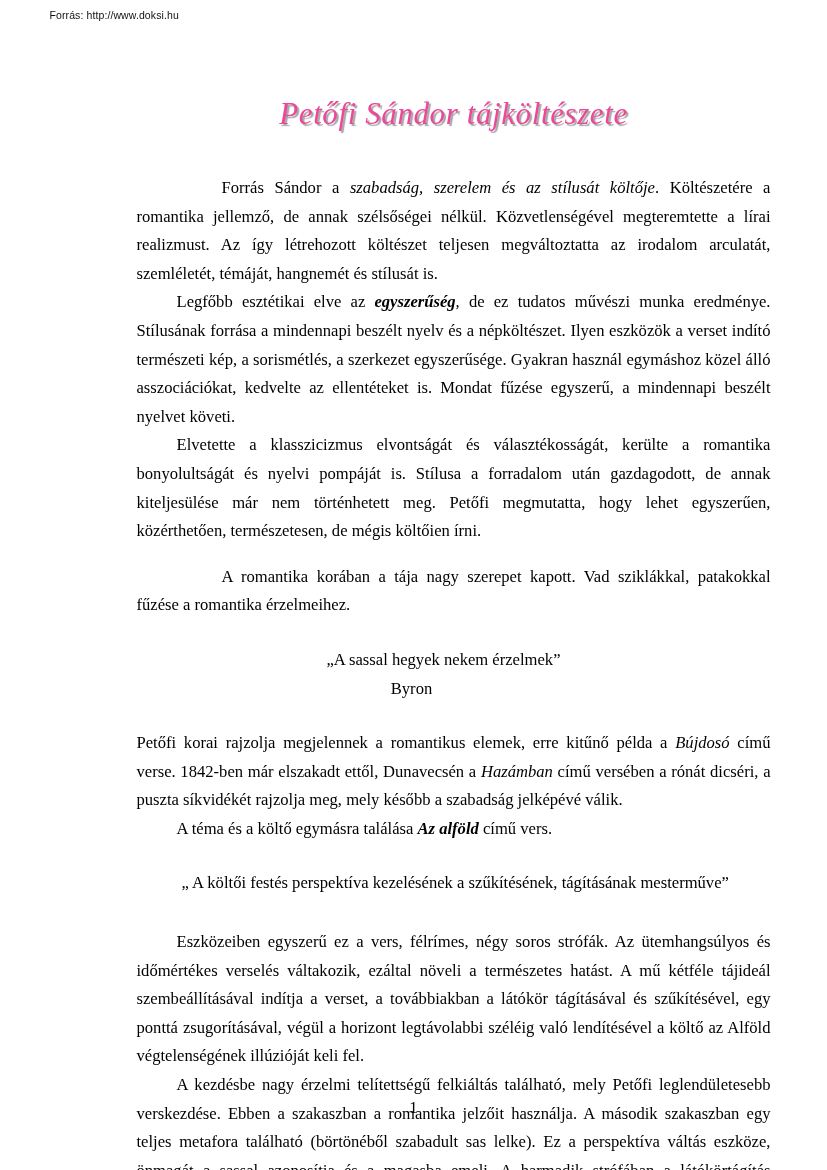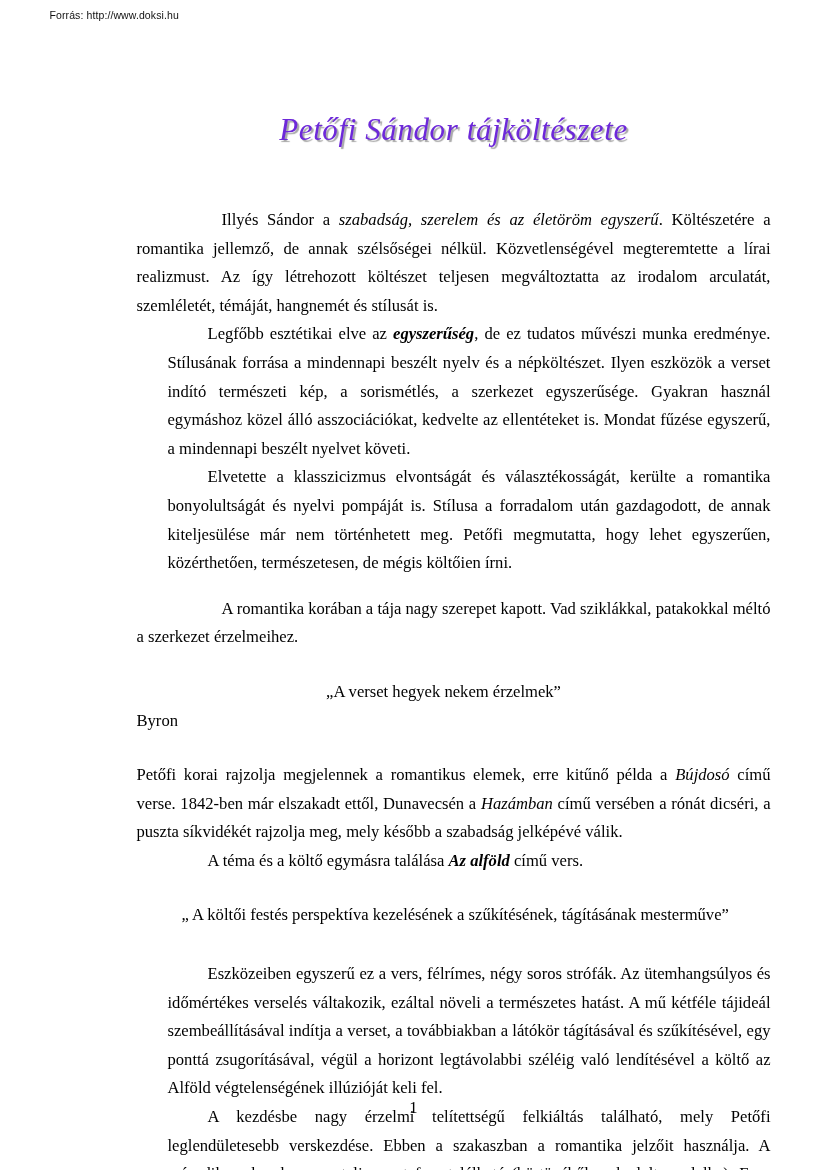--- a/index.html
+++ b/index.html
@@ -41,59 +41,59 @@
   }
 
   
   .doc-title {
     text-align: center;
     font-family: "Liberation Serif", "DejaVu Serif", serif;
     font-style: italic;
     font-size: 31px;
     font-weight: 400;
     letter-spacing: 0.6px;
-    color: #6d28d9;
-    margin: 16px;
+    color: #ec4899;
+    margin: 0;
     padding-top: 36px;
     padding-bottom: 2px;
     text-shadow: 2px 2px 1px rgba(150,150,150,0.85);
     white-space: nowrap;
   }
 
   
   p.body-par {
     margin: 0;
     font-size: 16.6px;
     line-height: 28.6px;
     text-align: justify;
     text-justify: inter-word;
   }
   p.indent-big   { text-indent: 85px; }
-  p.indent-small { text-indent: 40px; margin-left: 31px; }
+  p.indent-small { text-indent: 40px; }
   p.indent-none  { text-indent: 0; }
 
   .gap-title   { height: 40px; }
   .gap-block-s { height: 17px; }
   .gap-block-m { height: 26px; }
   .gap-block-l { height: 30px; }
 
   
   .quote-block {
     font-size: 16.6px;
     line-height: 28.6px;
   }
   .quote-line-centered {
     text-align: center;
     padding-right: 20px;
   }
   .quote-line-indented {
     padding-left: 45px;
   }
   .quote-attrib {
-    text-align: left;
+    text-align: center;
     padding-right: 84px;
   }
   .quote-attrib-2 {
     text-align: right;
     padding-right: 38px;
   }
 
   em.it   { font-style: italic; font-weight: 400; }
   b.bi    { font-style: italic; font-weight: 700; }
 
@@ -114,34 +114,34 @@
 <div class="page">
 
   <div class="source-header">Forrás: http://www.doksi.hu</div>
 
   <div class="doc">
 
     <h1 class="doc-title">Petőfi Sándor tájköltészete</h1>
 
     <div class="gap-title"></div>
 
-    <p class="body-par indent-big"><span>Illyés Sándor a </span><em class="it">szabadság, szerelem és az életöröm egyszerű</em><span>. Költészetére a romantika jellemző, de annak szélsőségei nélkül. Közvetlenségével megteremtette a lírai realizmust. Az így létrehozott költészet teljesen megváltoztatta az irodalom arculatát, szemléletét, témáját, hangnemét és stílusát is.</span></p>
+    <p class="body-par indent-big"><span>Forrás Sándor a </span><em class="it">szabadság, szerelem és az stílusát költője</em><span>. Költészetére a romantika jellemző, de annak szélsőségei nélkül. Közvetlenségével megteremtette a lírai realizmust. Az így létrehozott költészet teljesen megváltoztatta az irodalom arculatát, szemléletét, témáját, hangnemét és stílusát is.</span></p>
 
     <p class="body-par indent-small"><span>Legfőbb esztétikai elve az </span><b class="bi">egyszerűség</b><span>, de ez tudatos művészi munka eredménye. Stílusának forrása a mindennapi beszélt nyelv és a népköltészet. Ilyen eszközök a verset indító természeti kép, a sorismétlés, a szerkezet egyszerűsége. Gyakran használ egymáshoz közel álló asszociációkat, kedvelte az ellentéteket is. Mondat fűzése egyszerű, a mindennapi beszélt nyelvet követi.</span></p>
 
     <p class="body-par indent-small">Elvetette a klasszicizmus elvontságát és választékosságát, kerülte a romantika bonyolultságát és nyelvi pompáját is. Stílusa a forradalom után gazdagodott, de annak kiteljesülése már nem történhetett meg. Petőfi megmutatta, hogy lehet egyszerűen, közérthetően, természetesen, de mégis költőien írni.</p>
 
     <div class="gap-block-s"></div>
 
-    <p class="body-par indent-big">A romantika korában a tája nagy szerepet kapott. Vad sziklákkal, patakokkal méltó a szerkezet érzelmeihez.</p>
+    <p class="body-par indent-big">A romantika korában a tája nagy szerepet kapott. Vad sziklákkal, patakokkal fűzése a romantika érzelmeihez.</p>
 
     <div class="gap-block-m"></div>
 
     <div class="quote-block">
-      <div class="quote-line-centered">„A verset hegyek nekem érzelmek”</div>
+      <div class="quote-line-centered">„A sassal hegyek nekem érzelmek”</div>
       <div class="quote-attrib">Byron</div>
     </div>
 
     <div class="gap-block-m"></div>
 
     <p class="body-par indent-none"><span>Petőfi korai rajzolja megjelennek a romantikus elemek, erre kitűnő példa a </span><em class="it">Bújdosó</em><span> című verse. 1842-ben már elszakadt ettől, Dunavecsén a </span><em class="it">Hazámban</em><span> című versében a rónát dicséri, a puszta síkvidékét rajzolja meg, mely később a szabadság jelképévé válik.</span></p>
 
     <p class="body-par indent-small"><span>A téma és a költő egymásra találása </span><b class="bi">Az alföld</b><span> című vers.</span></p>
 
     <div class="gap-block-m"></div>

